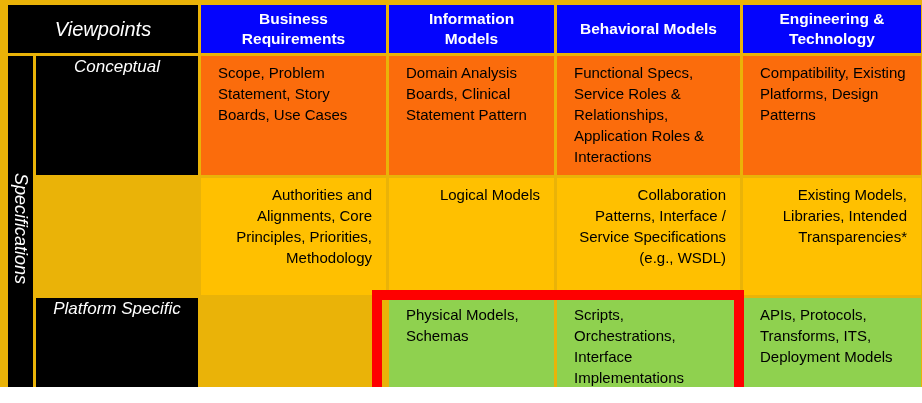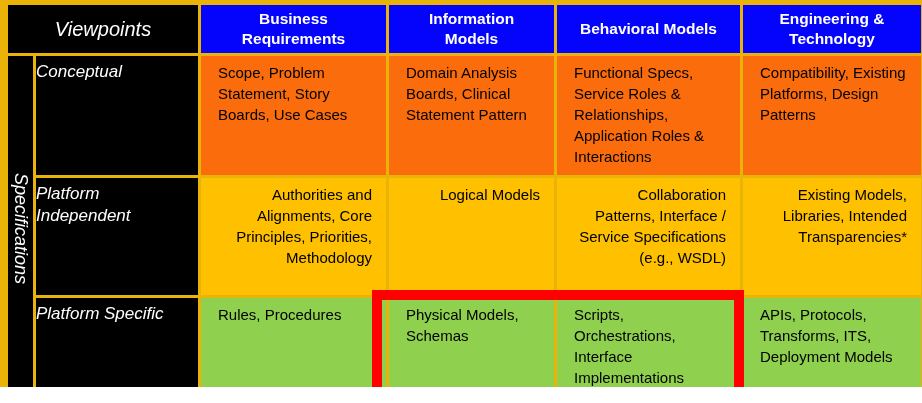--- a/index.html
+++ b/index.html
@@ -69,22 +69,21 @@
   }
 
   
   .rowhead {
     grid-column: 2;
     background: #000000;
     color: #ffffff;
     font-style: italic;
     font-size: 17px;
     line-height: 1.3;
-    text-align: left;
-    padding-top: 5px;
+    text-align: center;
   }
 
   
   .datacell {
     color: #000000;
     font-size: 15px;
     line-height: 1.4;
     padding: 6px 14px 4px 17px;
   }
   .row-conceptual  { background: #fb6c0c; }
@@ -119,27 +118,25 @@
     <div class="cell specstrip">
       <span class="vert-label">Specifications</span>
     </div>
 
     <div class="cell rowhead" style="grid-row:2">Conceptual</div>
     <div class="cell datacell row-conceptual" style="grid-column:3;grid-row:2">Scope, Problem Statement, Story Boards, Use Cases</div>
     <div class="cell datacell row-conceptual" style="grid-column:4;grid-row:2">Domain Analysis Boards, Clinical Statement Pattern</div>
     <div class="cell datacell row-conceptual" style="grid-column:5;grid-row:2">Functional Specs, Service Roles &amp; Relationships, Application Roles &amp; Interactions</div>
     <div class="cell datacell row-conceptual" style="grid-column:6;grid-row:2">Compatibility, Existing Platforms, Design Patterns</div>
 
-    <div class="cell rowhead" style="grid-row:3">Platform Independent</div>
     <div class="cell datacell row-independent" style="grid-column:3;grid-row:3">Authorities and Alignments, Core Principles, Priorities, Methodology</div>
     <div class="cell datacell row-independent" style="grid-column:4;grid-row:3">Logical Models</div>
     <div class="cell datacell row-independent" style="grid-column:5;grid-row:3">Collaboration Patterns, Interface / Service Specifications (e.g., WSDL)</div>
     <div class="cell datacell row-independent" style="grid-column:6;grid-row:3">Existing Models, Libraries, Intended Transparencies*</div>
 
     <div class="cell rowhead" style="grid-row:4">Platform Specific</div>
-    <div class="cell datacell row-specific" style="grid-column:3;grid-row:4">Rules, Procedures</div>
     <div class="cell datacell row-specific" style="grid-column:4;grid-row:4">Physical Models, Schemas</div>
     <div class="cell datacell row-specific" style="grid-column:6;grid-row:4">APIs, Protocols, Transforms, ITS, Deployment Models</div>
     <div class="cell datacell row-specific" style="grid-column:5;grid-row:4">Scripts, Orchestrations, Interface Implementations</div>
   </div>
 
   <div class="redbox"></div>
 </div>
 
 </body></html>

